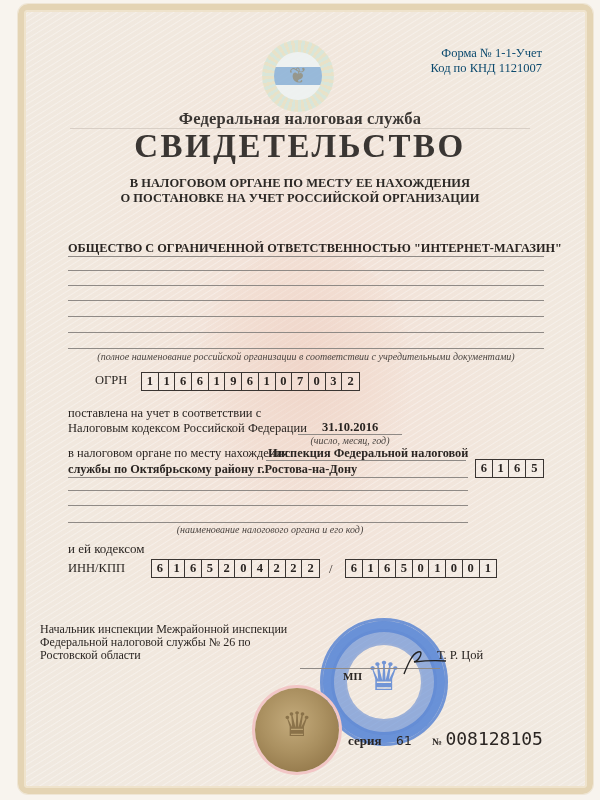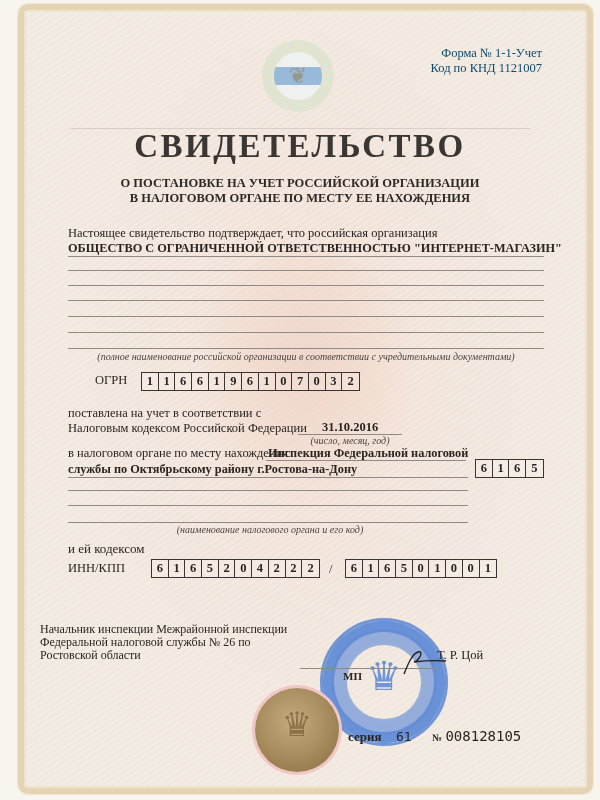--- a/index.html
+++ b/index.html
@@ -79,28 +79,28 @@
     <div class="emblem-inner">
         <span class="emblem-eagle">❦</span>
       </div>
   </div>
 
   <div class="form-code">
     <div>Форма № 1-1-Учет</div>
     <div>Код по КНД 1121007</div>
   </div>
 
+  <div class="service">Федеральная налоговая служба</div>
   <div class="line" style="left:70px; top:128px; width:460px; background:#d8cfc6;"></div>
   <div class="title">СВИДЕТЕЛЬСТВО</div>
   <div class="subtitle">
+    <div>В НАЛОГОВОМ ОРГАНЕ  ПО МЕСТУ ЕЕ НАХОЖДЕНИЯ</div>
     <div>О ПОСТАНОВКЕ НА УЧЕТ РОССИЙСКОЙ ОРГАНИЗАЦИИ</div>
-    <div>В НАЛОГОВОМ ОРГАНЕ  ПО МЕСТУ ЕЕ НАХОЖДЕНИЯ</div>
-  </div>
-
-  <div class="abs text-sm" style="left:68px; top:226px;">Настоящее свидетельство подтверждает, что российская организация</div>
+  </div>
+
   <div class="abs bold" style="left:68px; top:241px; font-size:12.3px;">ОБЩЕСТВО С ОГРАНИЧЕННОЙ ОТВЕТСТВЕННОСТЬЮ "ИНТЕРНЕТ-МАГАЗИН"</div>
   <div class="line" style="left:68px; top:256px; width:476px;"></div>
   <div class="line" style="left:68px; top:270px; width:476px;"></div>
   <div class="line" style="left:68px; top:285px; width:476px;"></div>
   <div class="line" style="left:68px; top:300px; width:476px;"></div>
   <div class="line" style="left:68px; top:316px; width:476px;"></div>
   <div class="line" style="left:68px; top:332px; width:476px;"></div>
   <div class="line" style="left:68px; top:348px; width:476px;"></div>
   <div class="caption" style="left:68px; top:351px; width:476px;">(полное наименование российской организации в соответствии с учредительными документами)</div>
 
@@ -189,15 +189,15 @@
   <div class="seal">
     <div class="seal-eagle">♛</div>
   </div>
 
   <div class="abs" style="left:348px; top:728px; font-size:13px;">
     <span class="bold">серия</span>
     <span style="display:inline-block; width:8px;"></span>
     <span style="font-family:'DejaVu Sans Mono','Liberation Mono',monospace; font-size:13px;">61</span>
     <span style="display:inline-block; width:14px;"></span>
     <span class="bold" style="font-size:10px;">№</span>
-    <span style="font-family:'DejaVu Sans Mono','Liberation Mono',monospace; font-size:14px;">008128105</span>
+    <span style="font-family:'DejaVu Sans Mono','Liberation Mono',monospace; font-size:18px;">008128105</span>
   </div>
 </div>
 
 </body></html>

